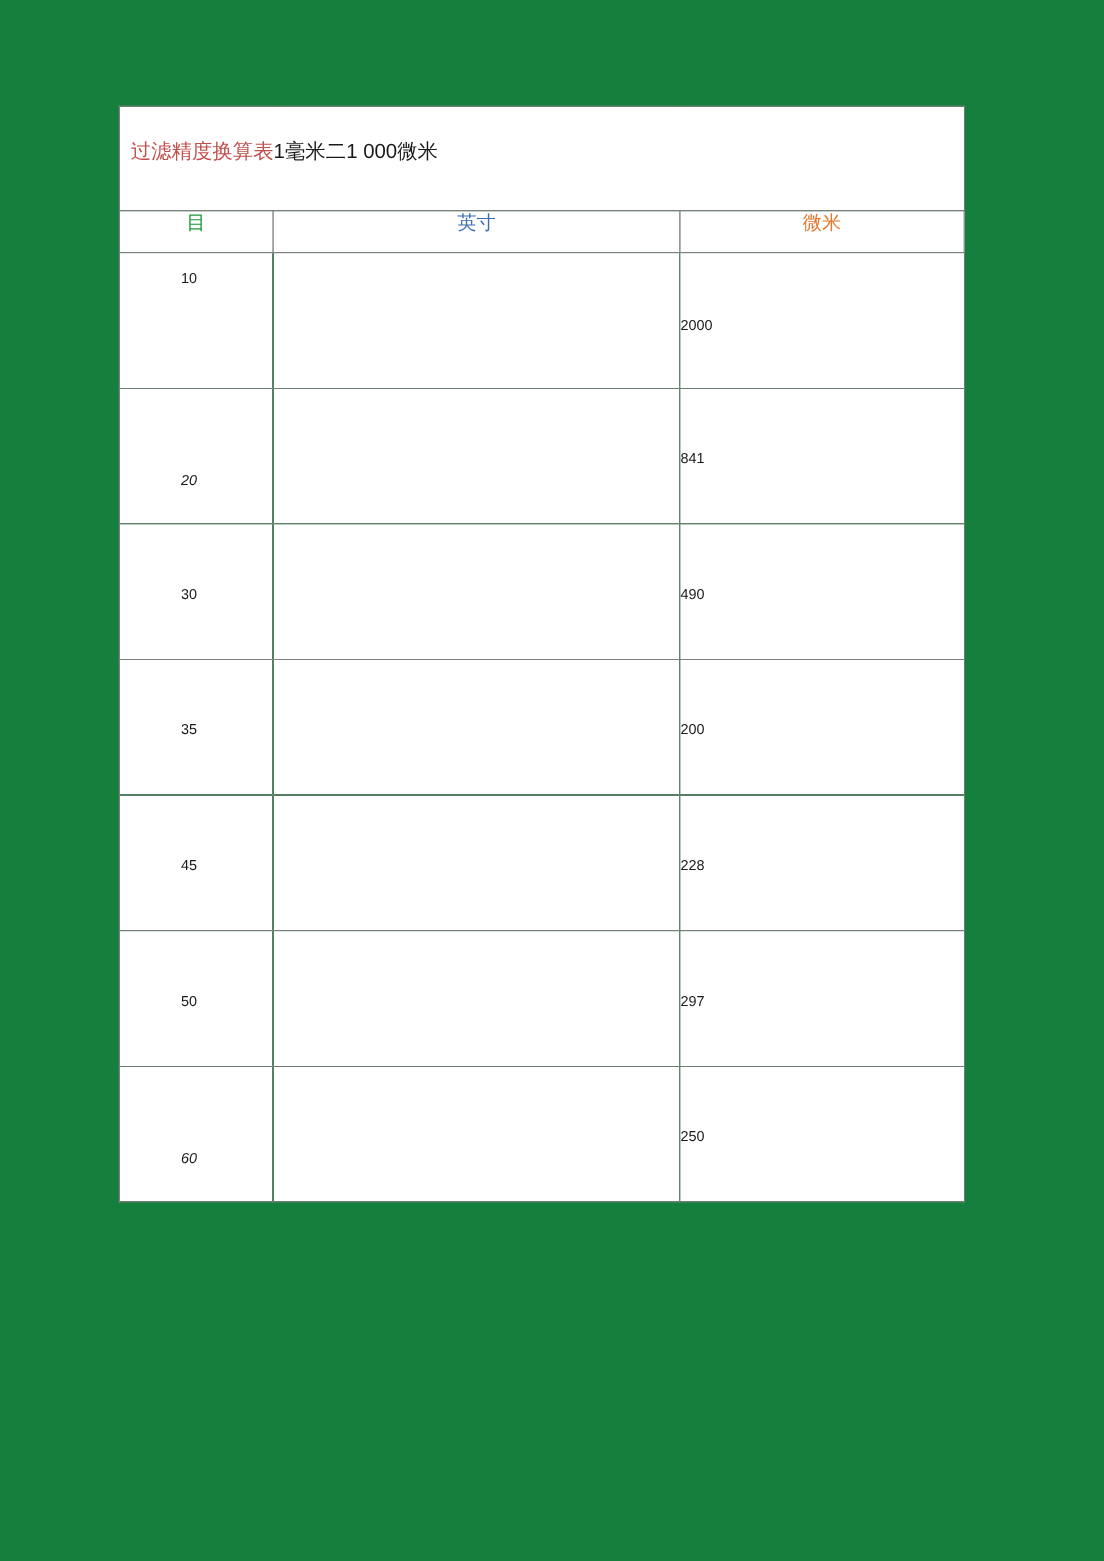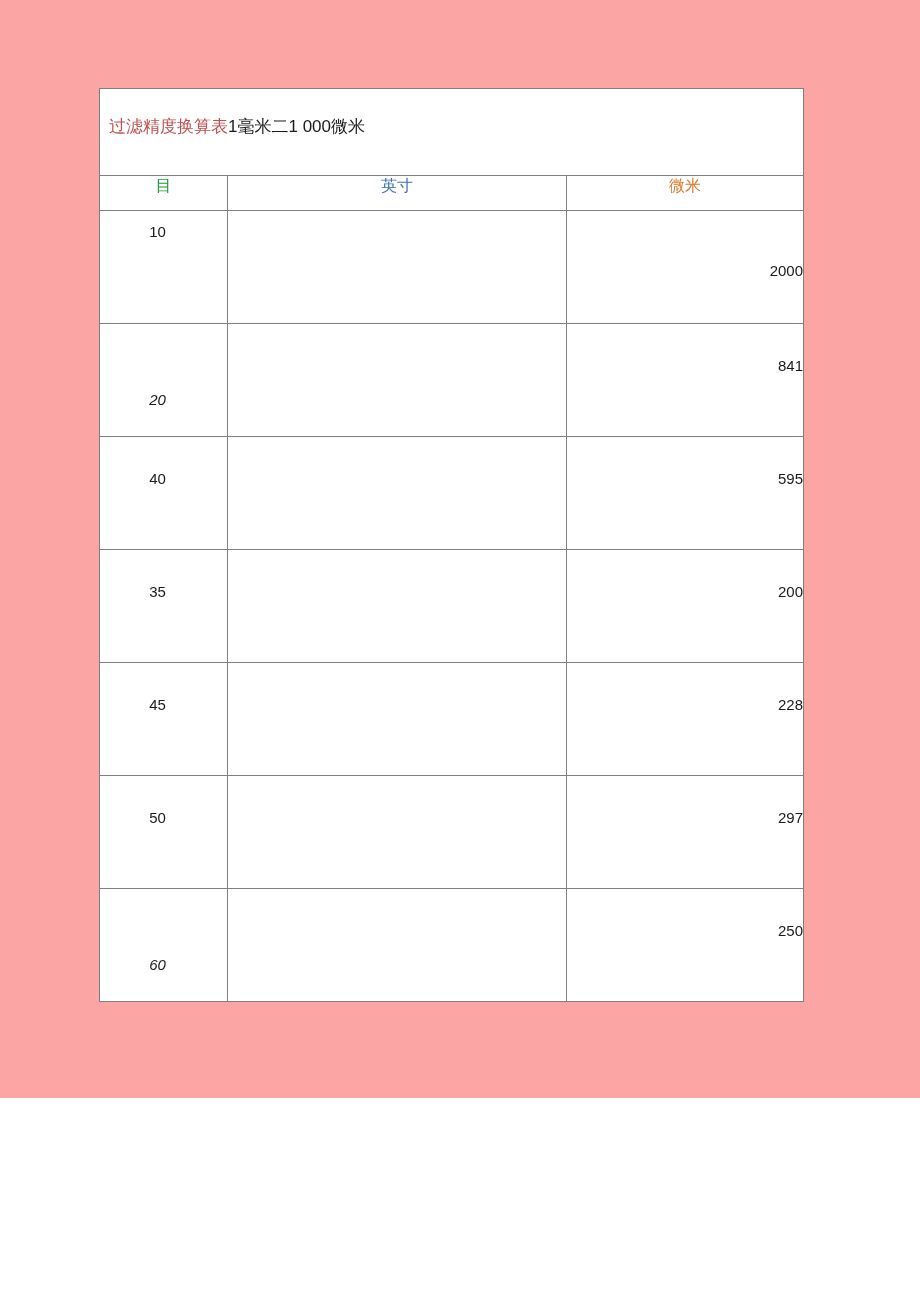--- a/index.html
+++ b/index.html
@@ -9,22 +9,22 @@
   }
   body {
     width: 920px;
     height: 1301px;
     font-family: "Liberation Sans", sans-serif;
     -webkit-font-smoothing: antialiased;
   }
   #page {
     position: relative;
     width: 920px;
-    height: 1098px;
-    background: #fca5a5;
+    height: 1301px;
+    background: #15803d;
     overflow: hidden;
   }
   
   #conv-table {
     position: absolute;
     left: 99px;
     top: 88px;
     width: 704px;
     border-collapse: collapse;
     table-layout: fixed;
@@ -69,40 +69,40 @@
   }
   .head-mesh   { color: #1F9A3C; }
   .head-inch   { color: #3C6FB4; }
   .head-micron { color: #E3762B; }
 
   
   .body-row td { height: 112px; position: relative; }
 
   .mesh-val, .micron-val {
     position: absolute;
-    font-size: 15px;
+    font-size: 12px;
     color: #1a1a1a;
     line-height: 20px;
     font-family: "Liberation Sans", sans-serif;
     white-space: nowrap;
   }
   .mesh-val {
     left: 0;
     width: 100%;
     text-align: center;
     text-indent: -12px;
   }
   .micron-val {
     left: 0;
     width: 100%;
-    text-align: right;
+    text-align: left;
   }
   
   .pos-top    { top: 11px; }
-  .pos-upper  { top: 32px; }
+  .pos-upper  { top: 48px; }
   .pos-mid    { top: 50px; }
   .pos-lower  { top: 66px; font-style: italic; }
 
   .inch-cell { position: relative; }
 
   
   tr.sep-thick > td { border-top: 2px solid #a6a6a6; }
 </style>
 </head>
 <body>
@@ -148,27 +148,27 @@
         <td class="inch-cell">
           <div class="mesh-val pos-mid"></div>
         </td>
         <td>
           <div class="micron-val pos-upper">841</div>
         </td>
       </tr>
 
       <tr class="body-row">
         <td>
-          <div class="mesh-val pos-upper">40</div>
-        </td>
-        <td class="inch-cell">
-          <div class="mesh-val pos-mid"></div>
-        </td>
-        <td>
-          <div class="micron-val pos-upper">595</div>
+          <div class="mesh-val pos-upper">30</div>
+        </td>
+        <td class="inch-cell">
+          <div class="mesh-val pos-mid"></div>
+        </td>
+        <td>
+          <div class="micron-val pos-upper">490</div>
         </td>
       </tr>
 
       <tr class="body-row">
         <td>
           <div class="mesh-val pos-upper">35</div>
         </td>
         <td class="inch-cell">
           <div class="mesh-val pos-mid"></div>
         </td>

